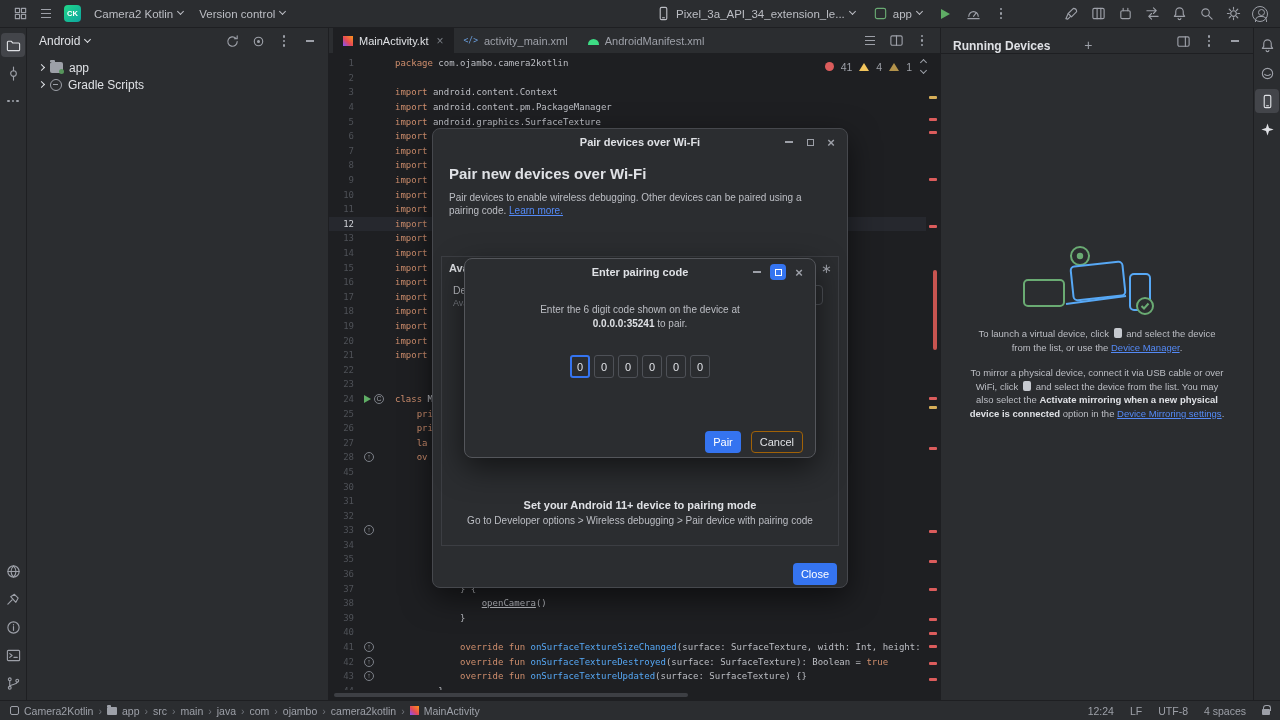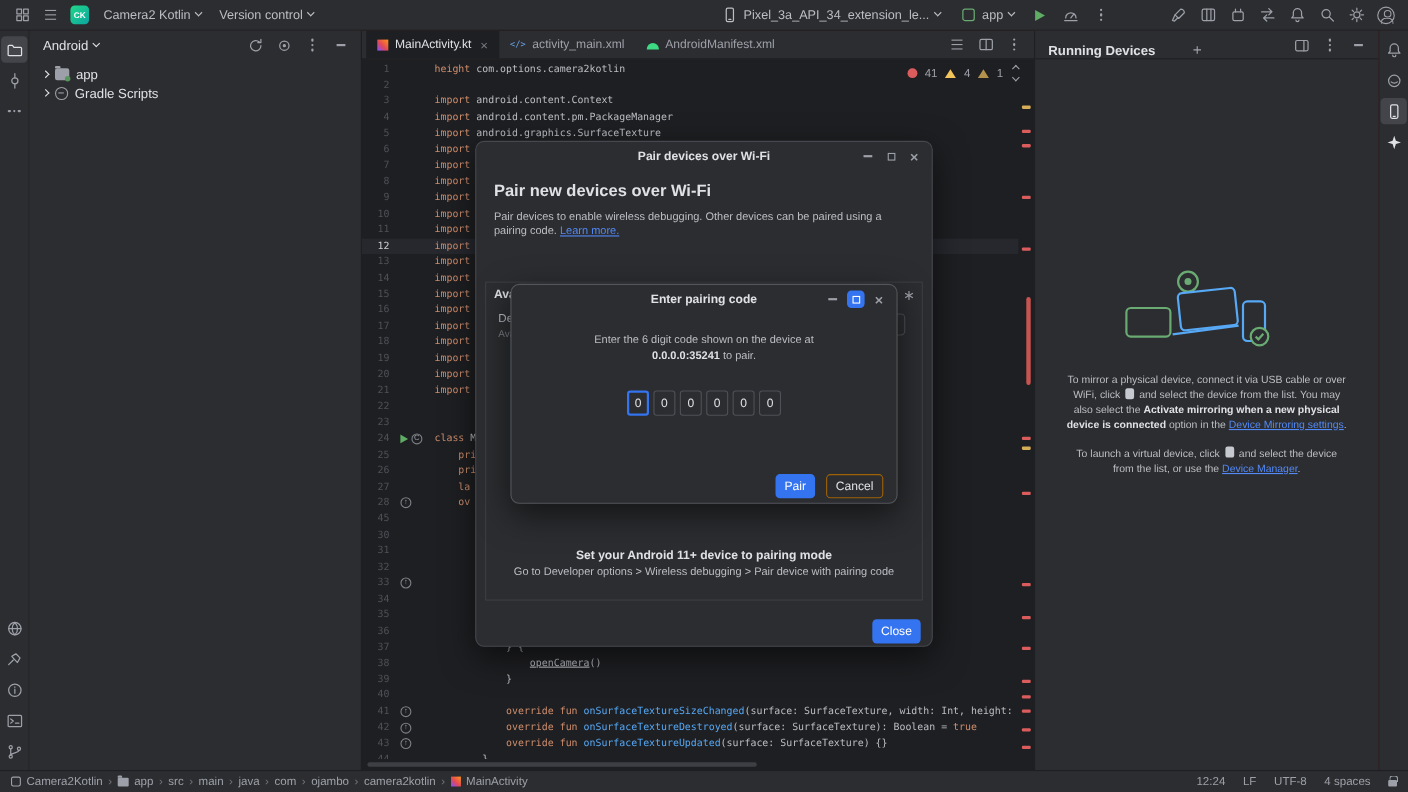--- a/index.html
+++ b/index.html
@@ -421,21 +421,21 @@
         <span class="insp-chev">
             <span class="chev-up"></span>
             <span class="chev-dn"></span>
           </span>
       </div>
 
       <div class="code-wrap" id="code-lines">
           <div class="code-line">
             <span class="ln">1</span>
             <span class="gut"></span>
-            <span class="cl"><span class="tok-kw">height</span><span class="tok-pl"> com.options.camera2kotlin</span></span>
+            <span class="cl"><span class="tok-kw">package</span><span class="tok-pl"> com.ojambo.camera2kotlin</span></span>
           </div>
           <div class="code-line">
             <span class="ln">2</span>
             <span class="gut"></span>
             <span class="cl"></span>
           </div>
           <div class="code-line">
             <span class="ln">3</span>
             <span class="gut"></span>
             <span class="cl"><span class="tok-kw">import</span><span class="tok-pl"> android.content.Context</span></span>
@@ -712,29 +712,29 @@
             <rect x="22" y="38" width="40" height="26" rx="4"></rect>
           </g>
           <g fill="none" stroke="#57a8f5" stroke-width="2">
             <rect x="70" y="22" width="52" height="34" rx="4" transform="rotate(-6 96 39)"></rect>
             <path d="M64 62l60-8"></path>
             <rect x="128" y="32" width="20" height="36" rx="4"></rect>
           </g>
           <circle cx="143" cy="64" r="8" fill="#2b2d30" stroke="#6aab73" stroke-width="2"></circle>
           <path d="M139.5 64l2.5 2.5 4.5-5" stroke="#6aab73" stroke-width="2" fill="none"></path>
         </svg>
+        <div class="rt">
+            <div class="rt-line"><span class="">To launch a virtual device, click </span><span class="rt-icon"></span><span class=""> and select the device</span></div>
+            <div class="rt-line"><span class="">from the list, or use the </span><span class="rt-l">Device Manager</span><span class="">.</span></div>
+          </div>
         <div class="rt" style="margin-top:12px">
             <div class="rt-line"><span class="">To mirror a physical device, connect it via USB cable or over</span></div>
             <div class="rt-line"><span class="">WiFi, click </span><span class="rt-icon"></span><span class=""> and select the device from the list. You may</span></div>
             <div class="rt-line"><span class="">also select the </span><span class="rt-b">Activate mirroring when a new physical</span></div>
             <div class="rt-line"><span class="rt-b">device is connected</span><span class=""> option in the </span><span class="rt-l">Device Mirroring settings</span><span class="">.</span></div>
-          </div>
-        <div class="rt">
-            <div class="rt-line"><span class="">To launch a virtual device, click </span><span class="rt-icon"></span><span class=""> and select the device</span></div>
-            <div class="rt-line"><span class="">from the list, or use the </span><span class="rt-l">Device Manager</span><span class="">.</span></div>
           </div>
       </div>
     </div>
 
     <div class="right-strip">
       <span class="ibtn">
           <svg class="svgi" viewBox="0 0 16 16">
             <path d="M8 2a4 4 0 014 4v3l1.5 2h-11L4 9V6a4 4 0 014-4z"></path>
             <path d="M6.5 13a1.5 1.5 0 003 0"></path>
           </svg>

